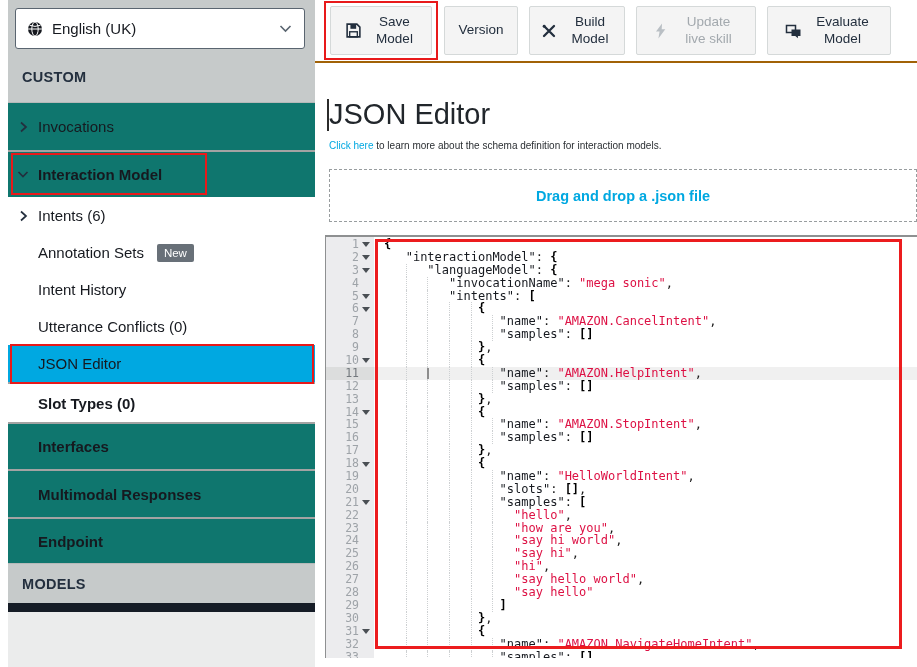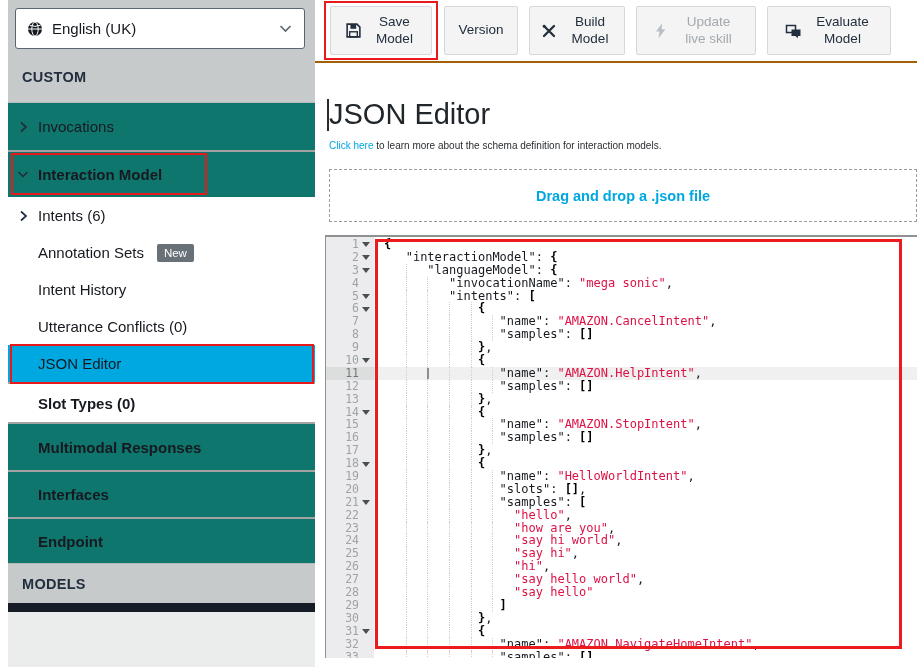--- a/index.html
+++ b/index.html
@@ -142,27 +142,27 @@
       </div>
       <div class="row sub active">
         <span class="spacer"></span>
         <span>JSON Editor</span>
         <span class="anno anno-json"></span>
       </div>
       <div class="row sub divider-top" style="height:40px">
         <span class="spacer"></span>
         <span>Slot Types (0)</span>
       </div>
+      <div class="row top divider-top">
+        <span class="spacer" style="width:30px"></span>
+        <span>Interfaces</span>
+      </div>
       <div class="row top divider-top" style="height:48px">
         <span class="spacer" style="width:30px"></span>
         <span>Multimodal Responses</span>
-      </div>
-      <div class="row top divider-top">
-        <span class="spacer" style="width:30px"></span>
-        <span>Interfaces</span>
       </div>
       <div class="row top divider-top" style="height:46px">
         <span class="spacer" style="width:30px"></span>
         <span>Endpoint</span>
       </div>
     </nav>
 
     <div class="models-header">MODELS</div>
     <div class="navy-strip"></div>
   </aside>

